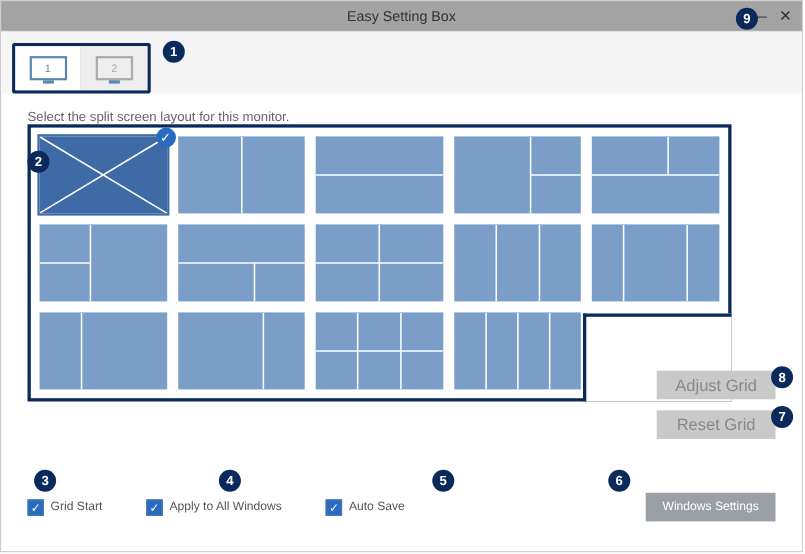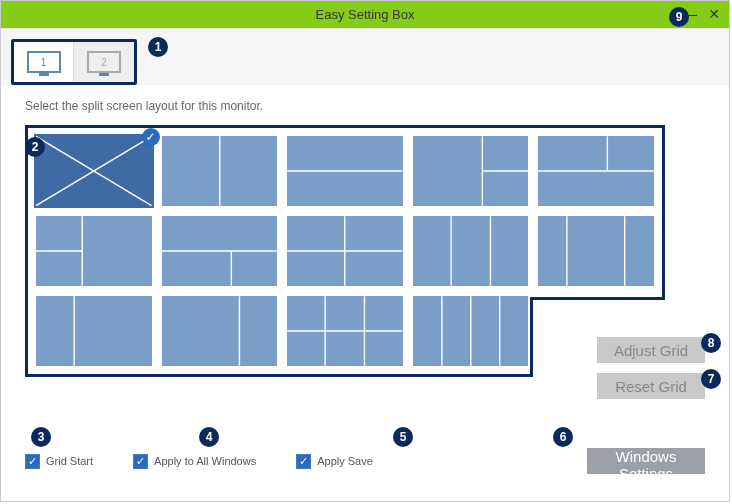--- a/index.html
+++ b/index.html
@@ -18,21 +18,21 @@
     background: #fff;
     position: relative;
   }
   .titlebar {
     height: 28px;
     display: flex;
     align-items: center;
     justify-content: center;
     position: relative;
     border-bottom: 1px solid #e5e5e5;
-    background: #84cc16;
+    background: #a3a3a3;
   }
   .title { color: #333; font-size: 13px; }
   .win-controls {
     position: absolute; right: 6px; top: 4px;
     display: flex; gap: 6px; align-items: center;
   }
   .win-btn {
     width: 18px; height: 18px; display:flex; align-items:center; justify-content:center;
     color:#333; font-size:14px; cursor:pointer;
   }
@@ -68,21 +68,21 @@
   .mon-icon::after {
     content:""; position:absolute; bottom:-5px; left:50%; transform:translateX(-50%);
     width:10px; height:3px; background:#5c87b2;
   }
   .content {
     padding: 14px 24px 10px 24px;
     position: relative;
     height: calc(100% - 28px - 56px - 40px - 20px);
   }
   .instruction {
-    color:#666; font-size:12px; margin-bottom:12px;
+    color:#666; font-size:12px; 
   }
   .layout-grid-wrap {
     border: 3px solid #0a2a5c;
     padding: 8px;
     position: relative;
     display:grid;
     grid-template-columns: repeat(5, 1fr);
     grid-auto-rows: 70px;
     gap: 10px;
     width: 640px;
@@ -125,21 +125,21 @@
   }
   .check-item { display:flex; align-items:center; gap:6px; font-size:11px; color:#555;}
   .chk {
     width:15px; height:15px; border:1px solid #4a7ab0;
     background:#2a6ac0; display:flex; align-items:center; justify-content:center;
     color:#fff; font-size:11px;
   }
   .settings-btn {
     margin-left:auto;
     width:118px; height:26px;
-    background:#9aa0a6; color:#fff; border:none; font-size:15px;
+    background:#9aa0a6; color:#fff; border:none; font-size:11px;
     cursor:pointer;
   }
   .copyright {
     height:20px; display:flex; align-items:center; justify-content:center;
     font-size:10px; color:#888; border-top:1px solid #eee;
     background:#fafafa;
   }
   
   .callout {
     position:absolute;
@@ -291,21 +291,21 @@
     <div class="check-item">
       <div class="chk">✓</div>
       <span>Grid Start</span>
     </div>
     <div class="check-item">
       <div class="chk">✓</div>
       <span>Apply to All Windows</span>
     </div>
     <div class="check-item">
       <div class="chk">✓</div>
-      <span>Apply Save</span>
+      <span>Auto Save</span>
     </div>
     <button class="settings-btn">Windows Settings</button>
   </div>
 
 
   <div class="callout" style="left:147px; top:36px;">1</div>
   <div class="callout" style="left:24px; top:136px;">2</div>
   <div class="callout" style="left:30px; top:426px;">3</div>
   <div class="callout" style="left:198px; top:426px;">4</div>
   <div class="callout" style="left:392px; top:426px;">5</div>

